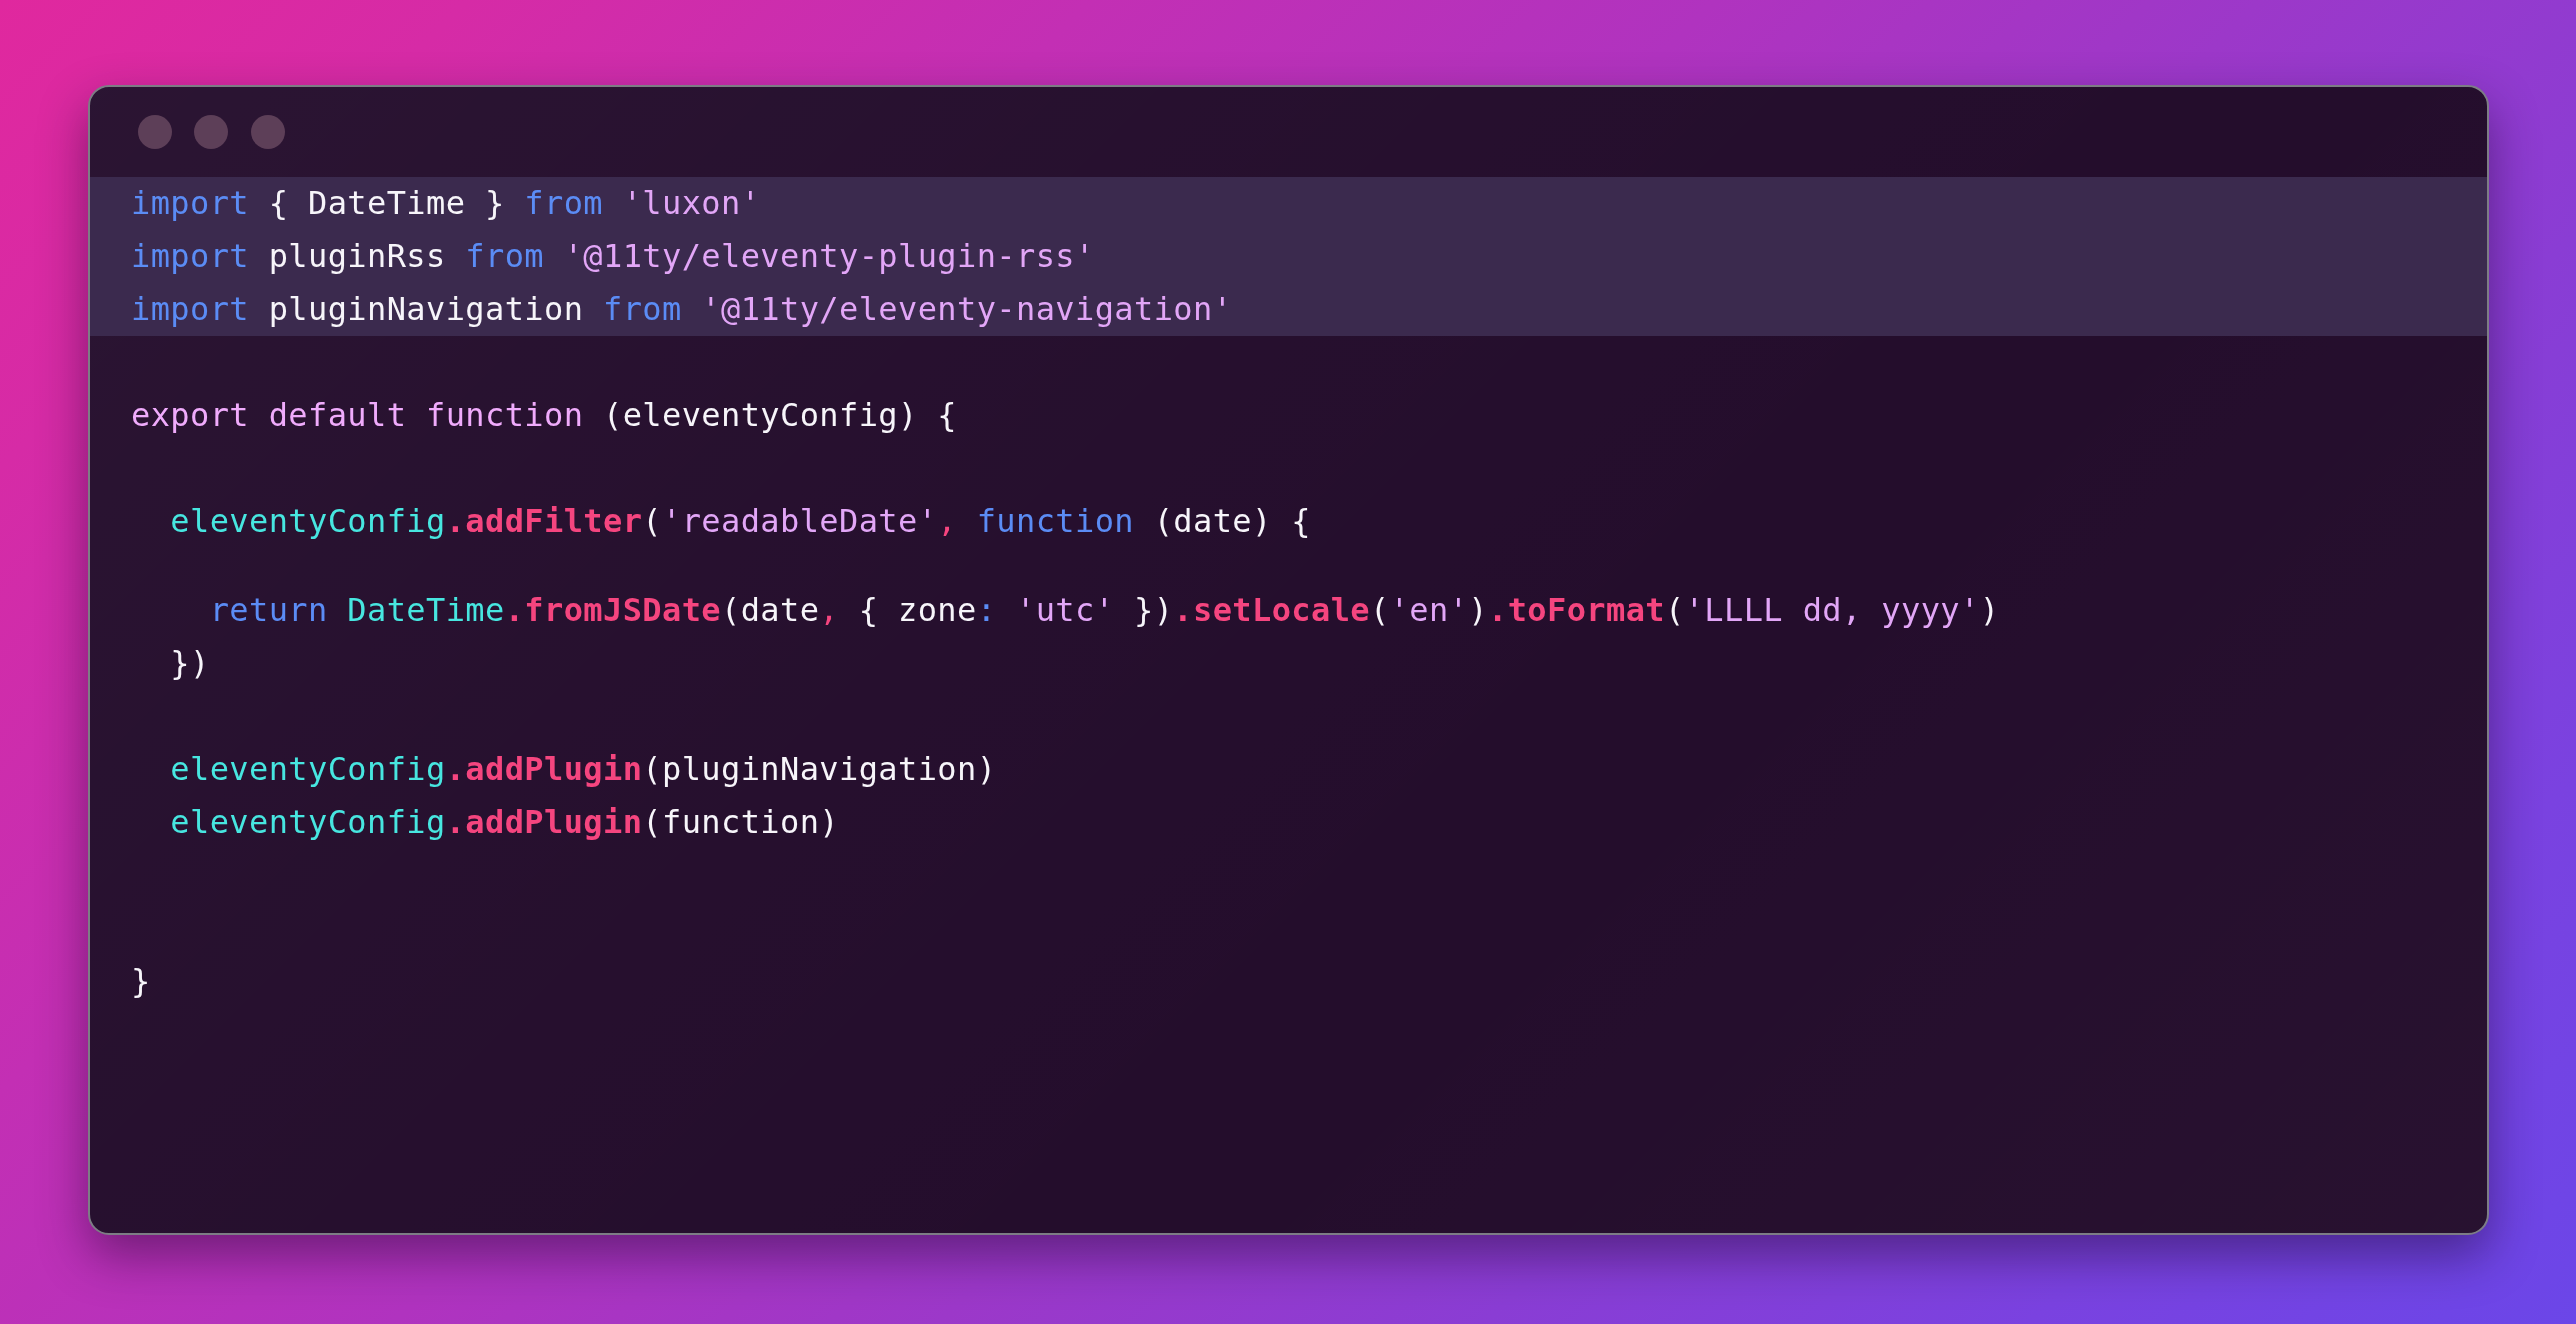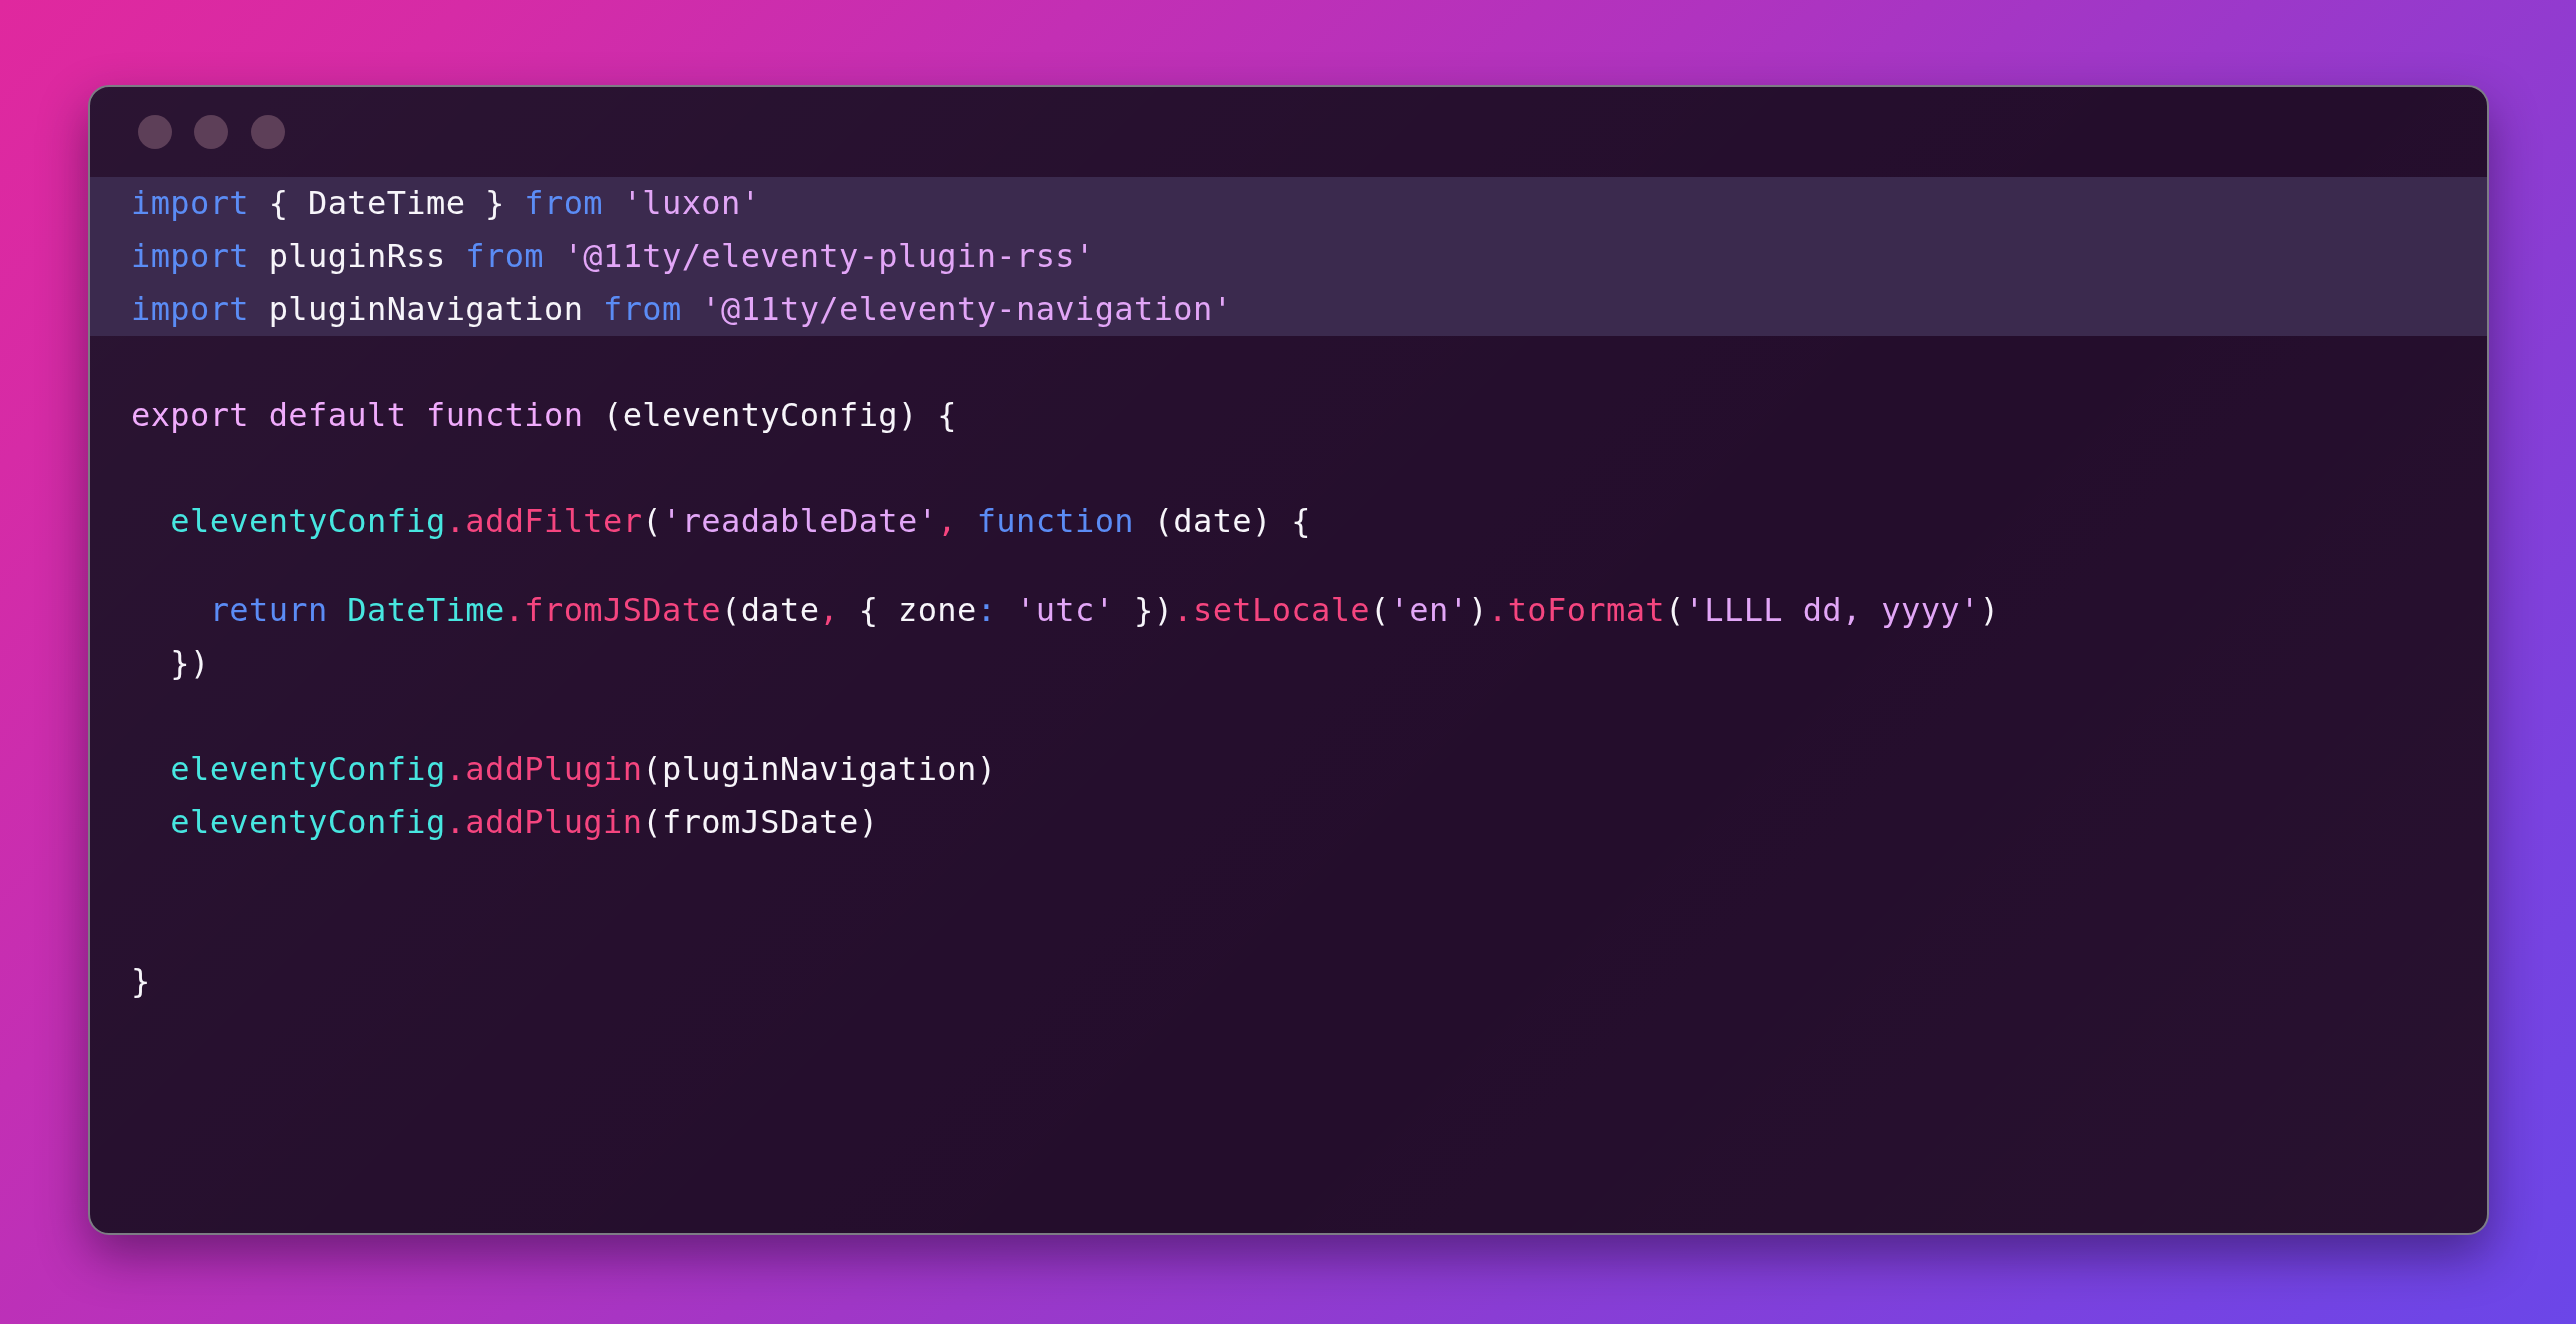--- a/index.html
+++ b/index.html
@@ -91,21 +91,21 @@
     
     line-height: 53px;
     margin-top: 36px;
   }
 
   
   .t-kw      { color: #5b8cf5; }  
   .t-plain   { color: #f7f5fa; }  
   .t-str     { color: #e2a6f7; }  
   .t-obj     { color: #47e6e0; }  
-  .t-fn      { color: #f5457f; }  
+  .t-fn      { color: #f5457f; font-weight: bold; }  
   .t-punct   { color: #f5457f; }  
   .t-colon   { color: #5b8cf5; }  
 </style>
 </head>
 <body style="background: linear-gradient(135deg, rgb(224, 40, 158) 0%, rgb(214, 43, 166) 12%, rgb(195, 47, 180) 28%, rgb(176, 51, 191) 44%, rgb(156, 56, 201) 58%, rgb(138, 61, 212) 72%, rgb(122, 66, 224) 86%, rgb(107, 70, 232) 100%);">
 
 <div id="window" style="background: rgb(36, 13, 44); border-color: rgb(125, 125, 133);">
 
   <div id="titlebar">
     <span class="dot" style="background: rgb(93, 63, 88);"></span>
@@ -118,20 +118,20 @@
       <div class="line hl" style="background: rgb(59, 42, 78);"><span class="t-kw" style="color: rgb(91, 140, 245);">import</span><span class="t-plain" style="color: rgb(247, 245, 250);"> </span><span class="t-plain" style="color: rgb(247, 245, 250);">pluginRss</span><span class="t-plain" style="color: rgb(247, 245, 250);"> </span><span class="t-kw" style="color: rgb(91, 140, 245);">from</span><span class="t-plain" style="color: rgb(247, 245, 250);"> </span><span class="t-str" style="color: rgb(226, 166, 247);">'@11ty/eleventy-plugin-rss'</span></div>
       <div class="line hl" style="background: rgb(59, 42, 78);"><span class="t-kw" style="color: rgb(91, 140, 245);">import</span><span class="t-plain" style="color: rgb(247, 245, 250);"> </span><span class="t-plain" style="color: rgb(247, 245, 250);">pluginNavigation</span><span class="t-plain" style="color: rgb(247, 245, 250);"> </span><span class="t-kw" style="color: rgb(91, 140, 245);">from</span><span class="t-plain" style="color: rgb(247, 245, 250);"> </span><span class="t-str" style="color: rgb(226, 166, 247);">'@11ty/eleventy-navigation'</span></div>
       <div class="line blank"></div>
       <div class="line"><span class="t-kw" style="color: #f0abfc;">export default function</span><span class="t-plain" style="color: rgb(247, 245, 250);"> (eleventyConfig) {</span></div>
       <div class="line blank"></div>
       <div class="line"><span class="t-plain" style="color: rgb(247, 245, 250);">  </span><span class="t-obj" style="color: rgb(71, 230, 224);">eleventyConfig</span><span class="t-fn" style="color: rgb(245, 69, 127);">.addFilter</span><span class="t-plain" style="color: rgb(247, 245, 250);">(</span><span class="t-str" style="color: rgb(226, 166, 247);">'readableDate'</span><span class="t-punct" style="color: rgb(245, 69, 127);">,</span><span class="t-plain" style="color: rgb(247, 245, 250);"> </span><span class="t-kw" style="color: rgb(91, 140, 245);">function</span><span class="t-plain" style="color: rgb(247, 245, 250);"> (date) {</span></div>
       <div class="line wrapline"><span class="t-plain" style="color: rgb(247, 245, 250);">    </span><span class="t-kw" style="color: rgb(91, 140, 245);">return</span><span class="t-plain" style="color: rgb(247, 245, 250);"> </span><span class="t-obj" style="color: rgb(71, 230, 224);">DateTime</span><span class="t-fn" style="color: rgb(245, 69, 127);">.fromJSDate</span><span class="t-plain" style="color: rgb(247, 245, 250);">(date</span><span class="t-punct" style="color: rgb(245, 69, 127);">,</span><span class="t-plain" style="color: rgb(247, 245, 250);"> { zone</span><span class="t-colon" style="color: rgb(91, 140, 245);">:</span><span class="t-plain" style="color: rgb(247, 245, 250);"> </span><span class="t-str" style="color: rgb(226, 166, 247);">'utc'</span><span class="t-plain" style="color: rgb(247, 245, 250);"> })</span><span class="t-fn" style="color: rgb(245, 69, 127);">.setLocale</span><span class="t-plain" style="color: rgb(247, 245, 250);">(</span><span class="t-str" style="color: rgb(226, 166, 247);">'en'</span><span class="t-plain" style="color: rgb(247, 245, 250);">)</span><span class="t-fn" style="color: rgb(245, 69, 127);">.toFormat</span><span class="t-plain" style="color: rgb(247, 245, 250);">(</span><span class="t-str" style="color: rgb(226, 166, 247);">'LLLL dd, yyyy'</span><span class="t-plain" style="color: rgb(247, 245, 250);">)</span></div>
       <div class="line"><span class="t-plain" style="color: rgb(247, 245, 250);">  })</span></div>
       <div class="line blank"></div>
       <div class="line"><span class="t-plain" style="color: rgb(247, 245, 250);">  </span><span class="t-obj" style="color: rgb(71, 230, 224);">eleventyConfig</span><span class="t-fn" style="color: rgb(245, 69, 127);">.addPlugin</span><span class="t-plain" style="color: rgb(247, 245, 250);">(pluginNavigation)</span></div>
-      <div class="line"><span class="t-plain" style="color: rgb(247, 245, 250);">  </span><span class="t-obj" style="color: rgb(71, 230, 224);">eleventyConfig</span><span class="t-fn" style="color: rgb(245, 69, 127);">.addPlugin</span><span class="t-plain" style="color: rgb(247, 245, 250);">(fromJSDate)</span></div>
+      <div class="line"><span class="t-plain" style="color: rgb(247, 245, 250);">  </span><span class="t-obj" style="color: rgb(71, 230, 224);">eleventyConfig</span><span class="t-fn" style="color: rgb(245, 69, 127);">.addPlugin</span><span class="t-plain" style="color: rgb(247, 245, 250);">(function)</span></div>
       <div class="line blank"></div>
       <div class="line blank"></div>
       <div class="line"><span class="t-plain" style="color: rgb(247, 245, 250);">}</span></div>
     </div>
 
 </div>
 
 
 </body></html>

